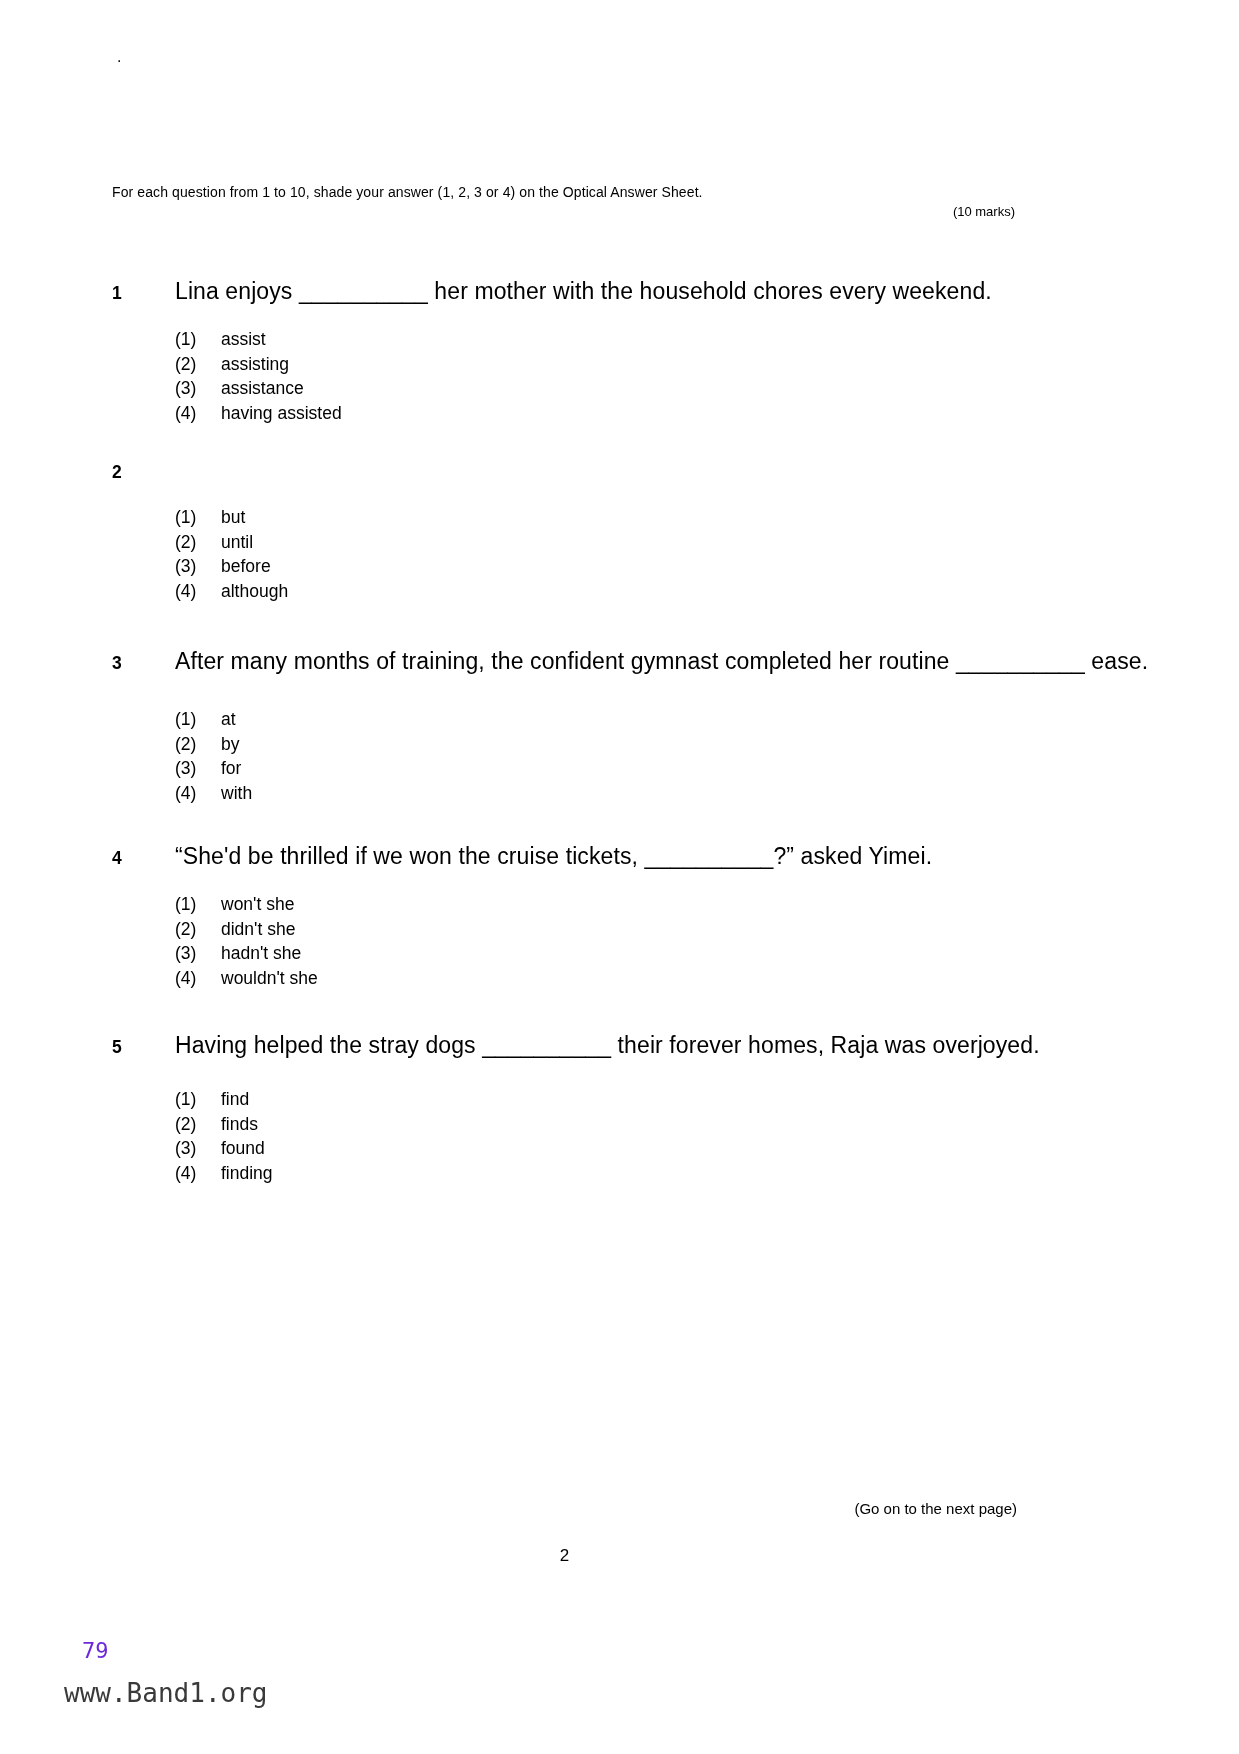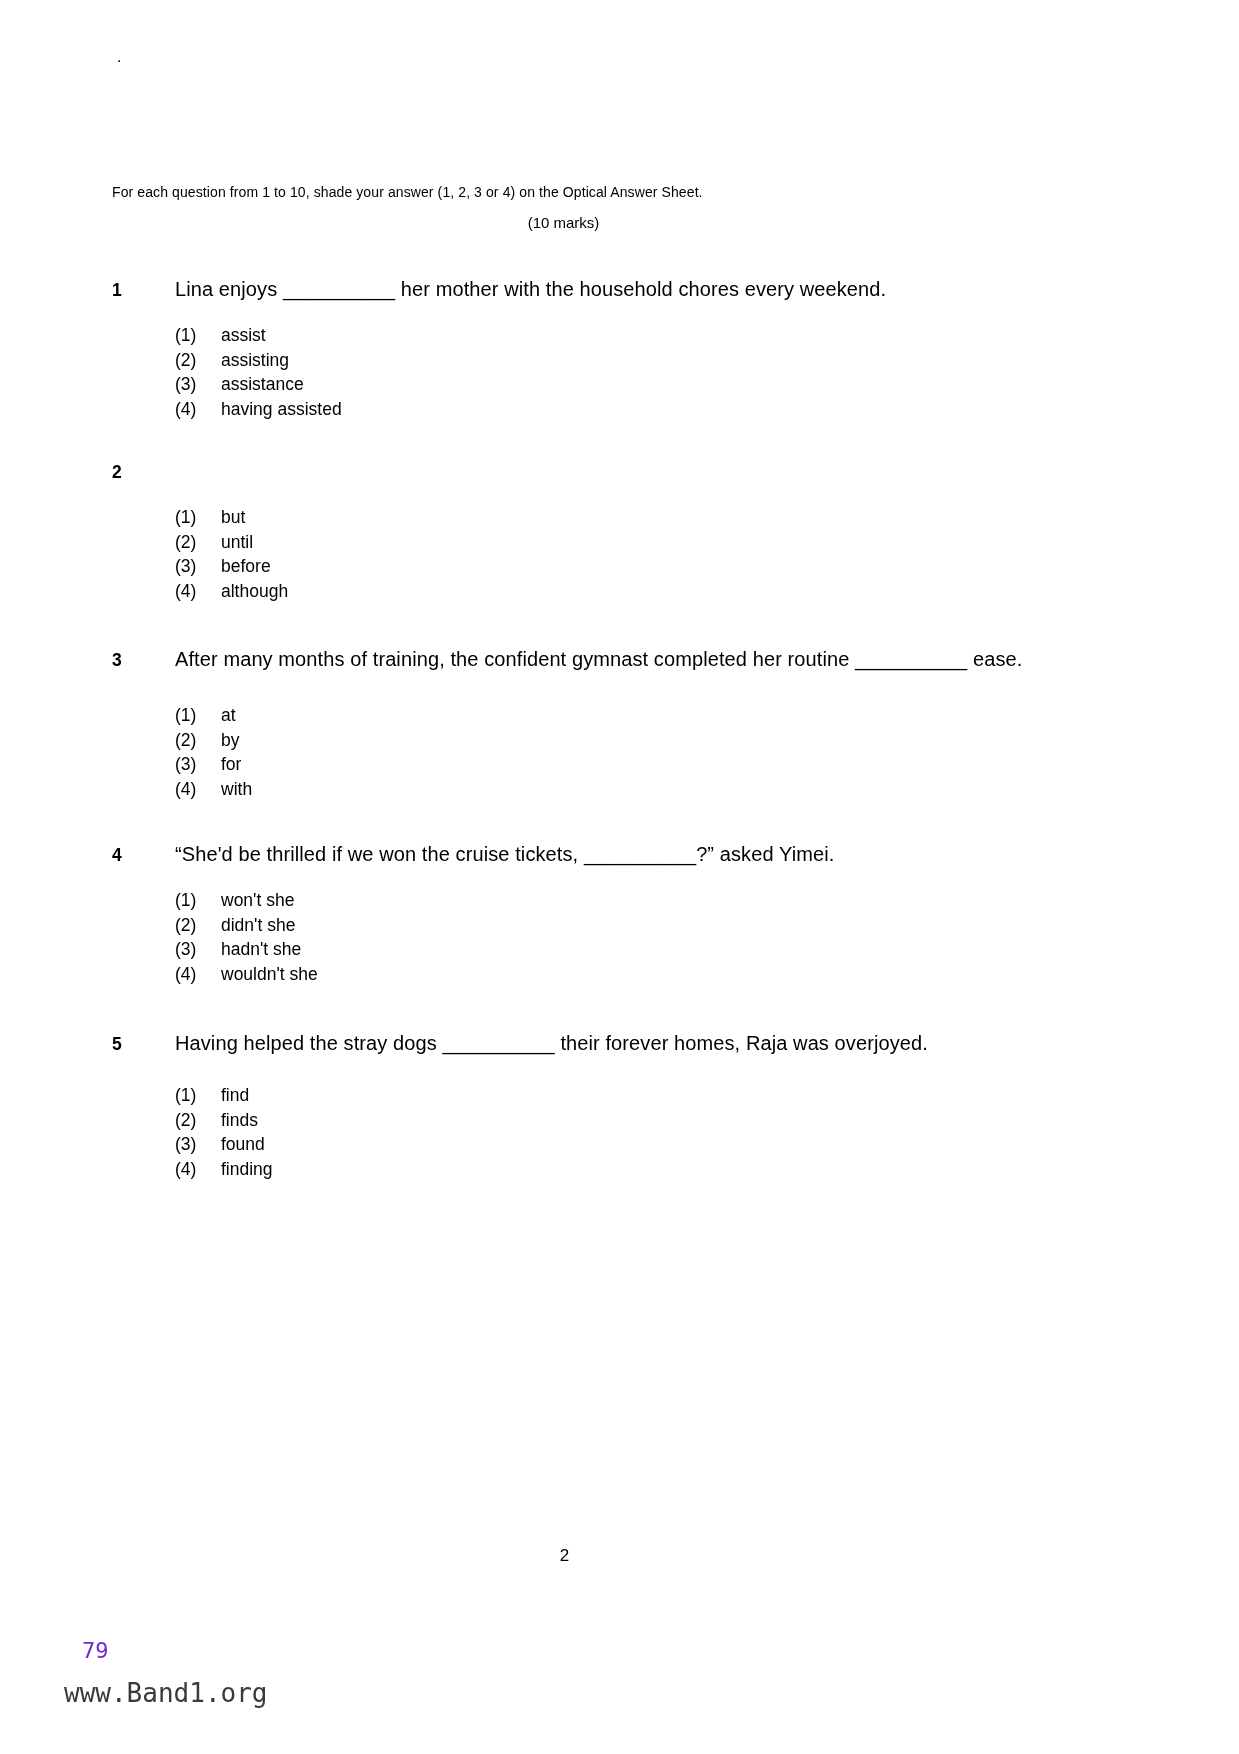--- a/index.html
+++ b/index.html
@@ -33,23 +33,23 @@
     position: absolute;
     left: 112px;
     top: 184px;
     width: 903px;
   }
   .instruction-line {
     font-size: 14px;
     letter-spacing: 0.1px;
   }
   .marks-line {
-    margin-top: 14px;
-    text-align: center;
-    font-size: 15px;
+    margin-top: 4px;
+    text-align: right;
+    font-size: 13px;
   }
   .question {
     position: absolute;
     left: 112px;
     width: 1010px;
   }
   .q1 { top: 278px; }
   .q2 { top: 462px; }
   .q3 { top: 648px; }
   .q4 { top: 843px; }
@@ -58,21 +58,21 @@
     display: flex;
     align-items: baseline;
   }
   .q-num {
     width: 63px;
     flex: 0 0 63px;
     font-size: 17.5px;
     font-weight: bold;
   }
   .q-text {
-    font-size: 20px;
+    font-size: 23px;
     letter-spacing: 0.1px;
     white-space: nowrap;
   }
   .options {
     margin-top: 22px;
     margin-left: 63px;
   }
   .q3 .options { margin-top: 32px; }
   .q5 .options { margin-top: 28px; }
   .option {
@@ -250,18 +250,19 @@
           <span class="opt-label">(3)</span>
           <span class="opt-text">found</span>
         </div>
         <div class="option">
           <span class="opt-label">(4)</span>
           <span class="opt-text">finding</span>
         </div>
       </div>
     </div>
 
+    <div class="footer-note">(Go on to the next page)</div>
     <div class="page-number">2</div>
   </div>
 
   <div class="corner-number">79</div>
   <div class="watermark">www.Band1.org</div>
 </div>
 
 </body></html>

